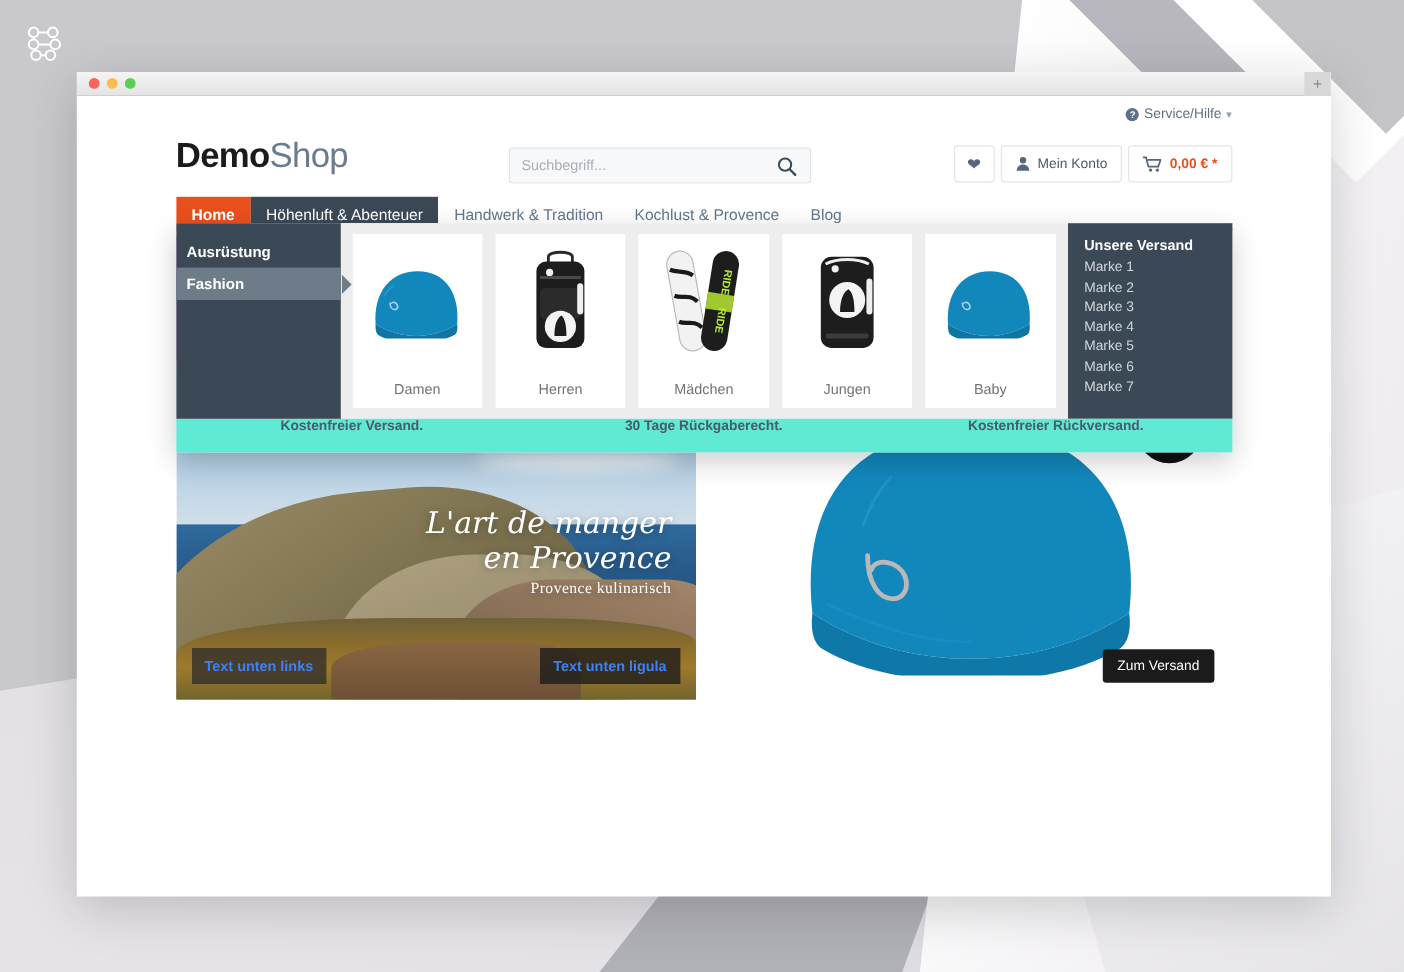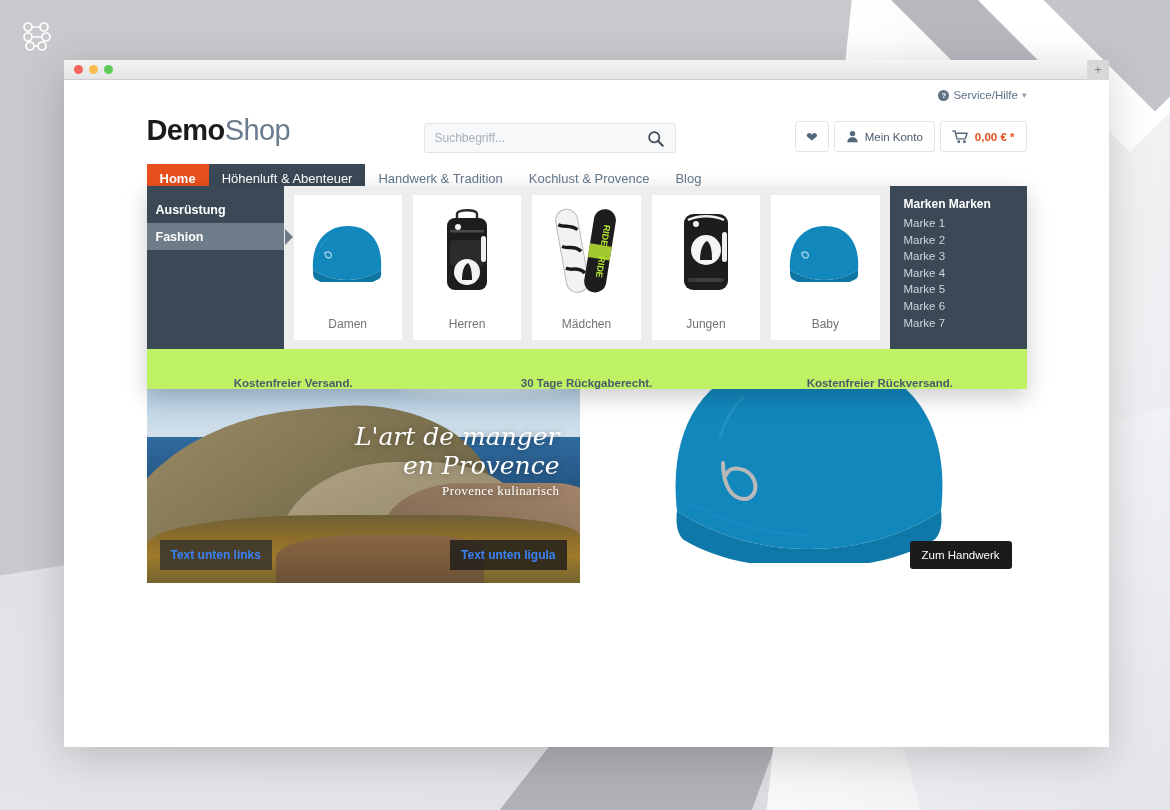--- a/index.html
+++ b/index.html
@@ -254,24 +254,24 @@
     width: 137px;
     background: #3b4957;
     color: #e8ecef;
     padding: 11px 0 0 14px;
     flex-shrink: 0;
   }
   .brands-title { font-size: 12px; font-weight: bold; color: #fff; margin-bottom: 4px; }
   .brand-link { font-size: 11.5px; line-height: 16.6px; color: #cfd6dc; cursor: pointer; }
 
   #dd-footer {
-    height: 40px;
-    background: #bef264;
+    height: 28px;
+    background: #5eead4;
     display: flex;
-    align-items: flex-end;
+    align-items: flex-start;
   }
   .benefit {
     flex: 1;
     text-align: center;
     font-size: 11.5px; font-weight: bold;
     color: #4a5b6b;
   }
 
   
   #content {
@@ -589,21 +589,21 @@
                       <path d="M6 50c11 7 24 10 34 10s23-3 34-10c.6 5-.4 8-2 9-9 5-20 7-32 7S15 64 8 59c-1.5-1.3-2.3-4.5-2-9z" fill="#0f75a3"></path>
                       <path d="M18 32c0 4 2 6 4 6s3-2 2-4-4-3-5-1" stroke="#9fd0e6" stroke-width="1.4" fill="none"></path>
                     </svg>
                   </div>
                   <div class="tile-label">Baby</div>
                 </div>
 
               </div>
 
               <div id="dd-brands">
-                <div class="brands-title">Marken Marken</div>
+                <div class="brands-title">Unsere Versand</div>
                 <div class="brand-link">Marke 1</div>
                 <div class="brand-link">Marke 2</div>
                 <div class="brand-link">Marke 3</div>
                 <div class="brand-link">Marke 4</div>
                 <div class="brand-link">Marke 5</div>
                 <div class="brand-link">Marke 6</div>
                 <div class="brand-link">Marke 7</div>
               </div>
 
             </div>
@@ -658,20 +658,20 @@
           </div>
 
           <svg id="beanie" width="300" height="220" viewBox="0 0 300 220">
             <path d="M18 168C8 78 50 14 150 14s142 64 132 154c-40 26-86 38-132 38S58 194 18 168z" fill="#1287bc"></path>
             <path d="M18 168c40 26 86 38 132 38s92-12 132-38c2 16-2 25-7 29-33 20-78 28-125 28S58 217 25 197c-5-4-9-13-7-29z" fill="#0e78a8"></path>
             <path d="M30 160c44 22 86 32 120 32" stroke="#1b93c8" stroke-width="2" fill="none" opacity="0.55"></path>
             <path d="M60 96c6-18 14-32 24-42" stroke="#3ba8d6" stroke-width="2.5" fill="none" opacity="0.35"></path>
             <path d="M64 120c0 24 10 36 21 36 9 0 14-9 10-19-5-12-24-16-28-5" stroke="#b9b9b9" stroke-width="4" fill="none" stroke-linecap="round"></path>
           </svg>
 
-          <button id="zum-btn">Zum Handwerk</button>
+          <button id="zum-btn">Zum Versand</button>
         </div>
 
       </div>
 
     </div>
   </div>
 </div>
 
 </body></html>

